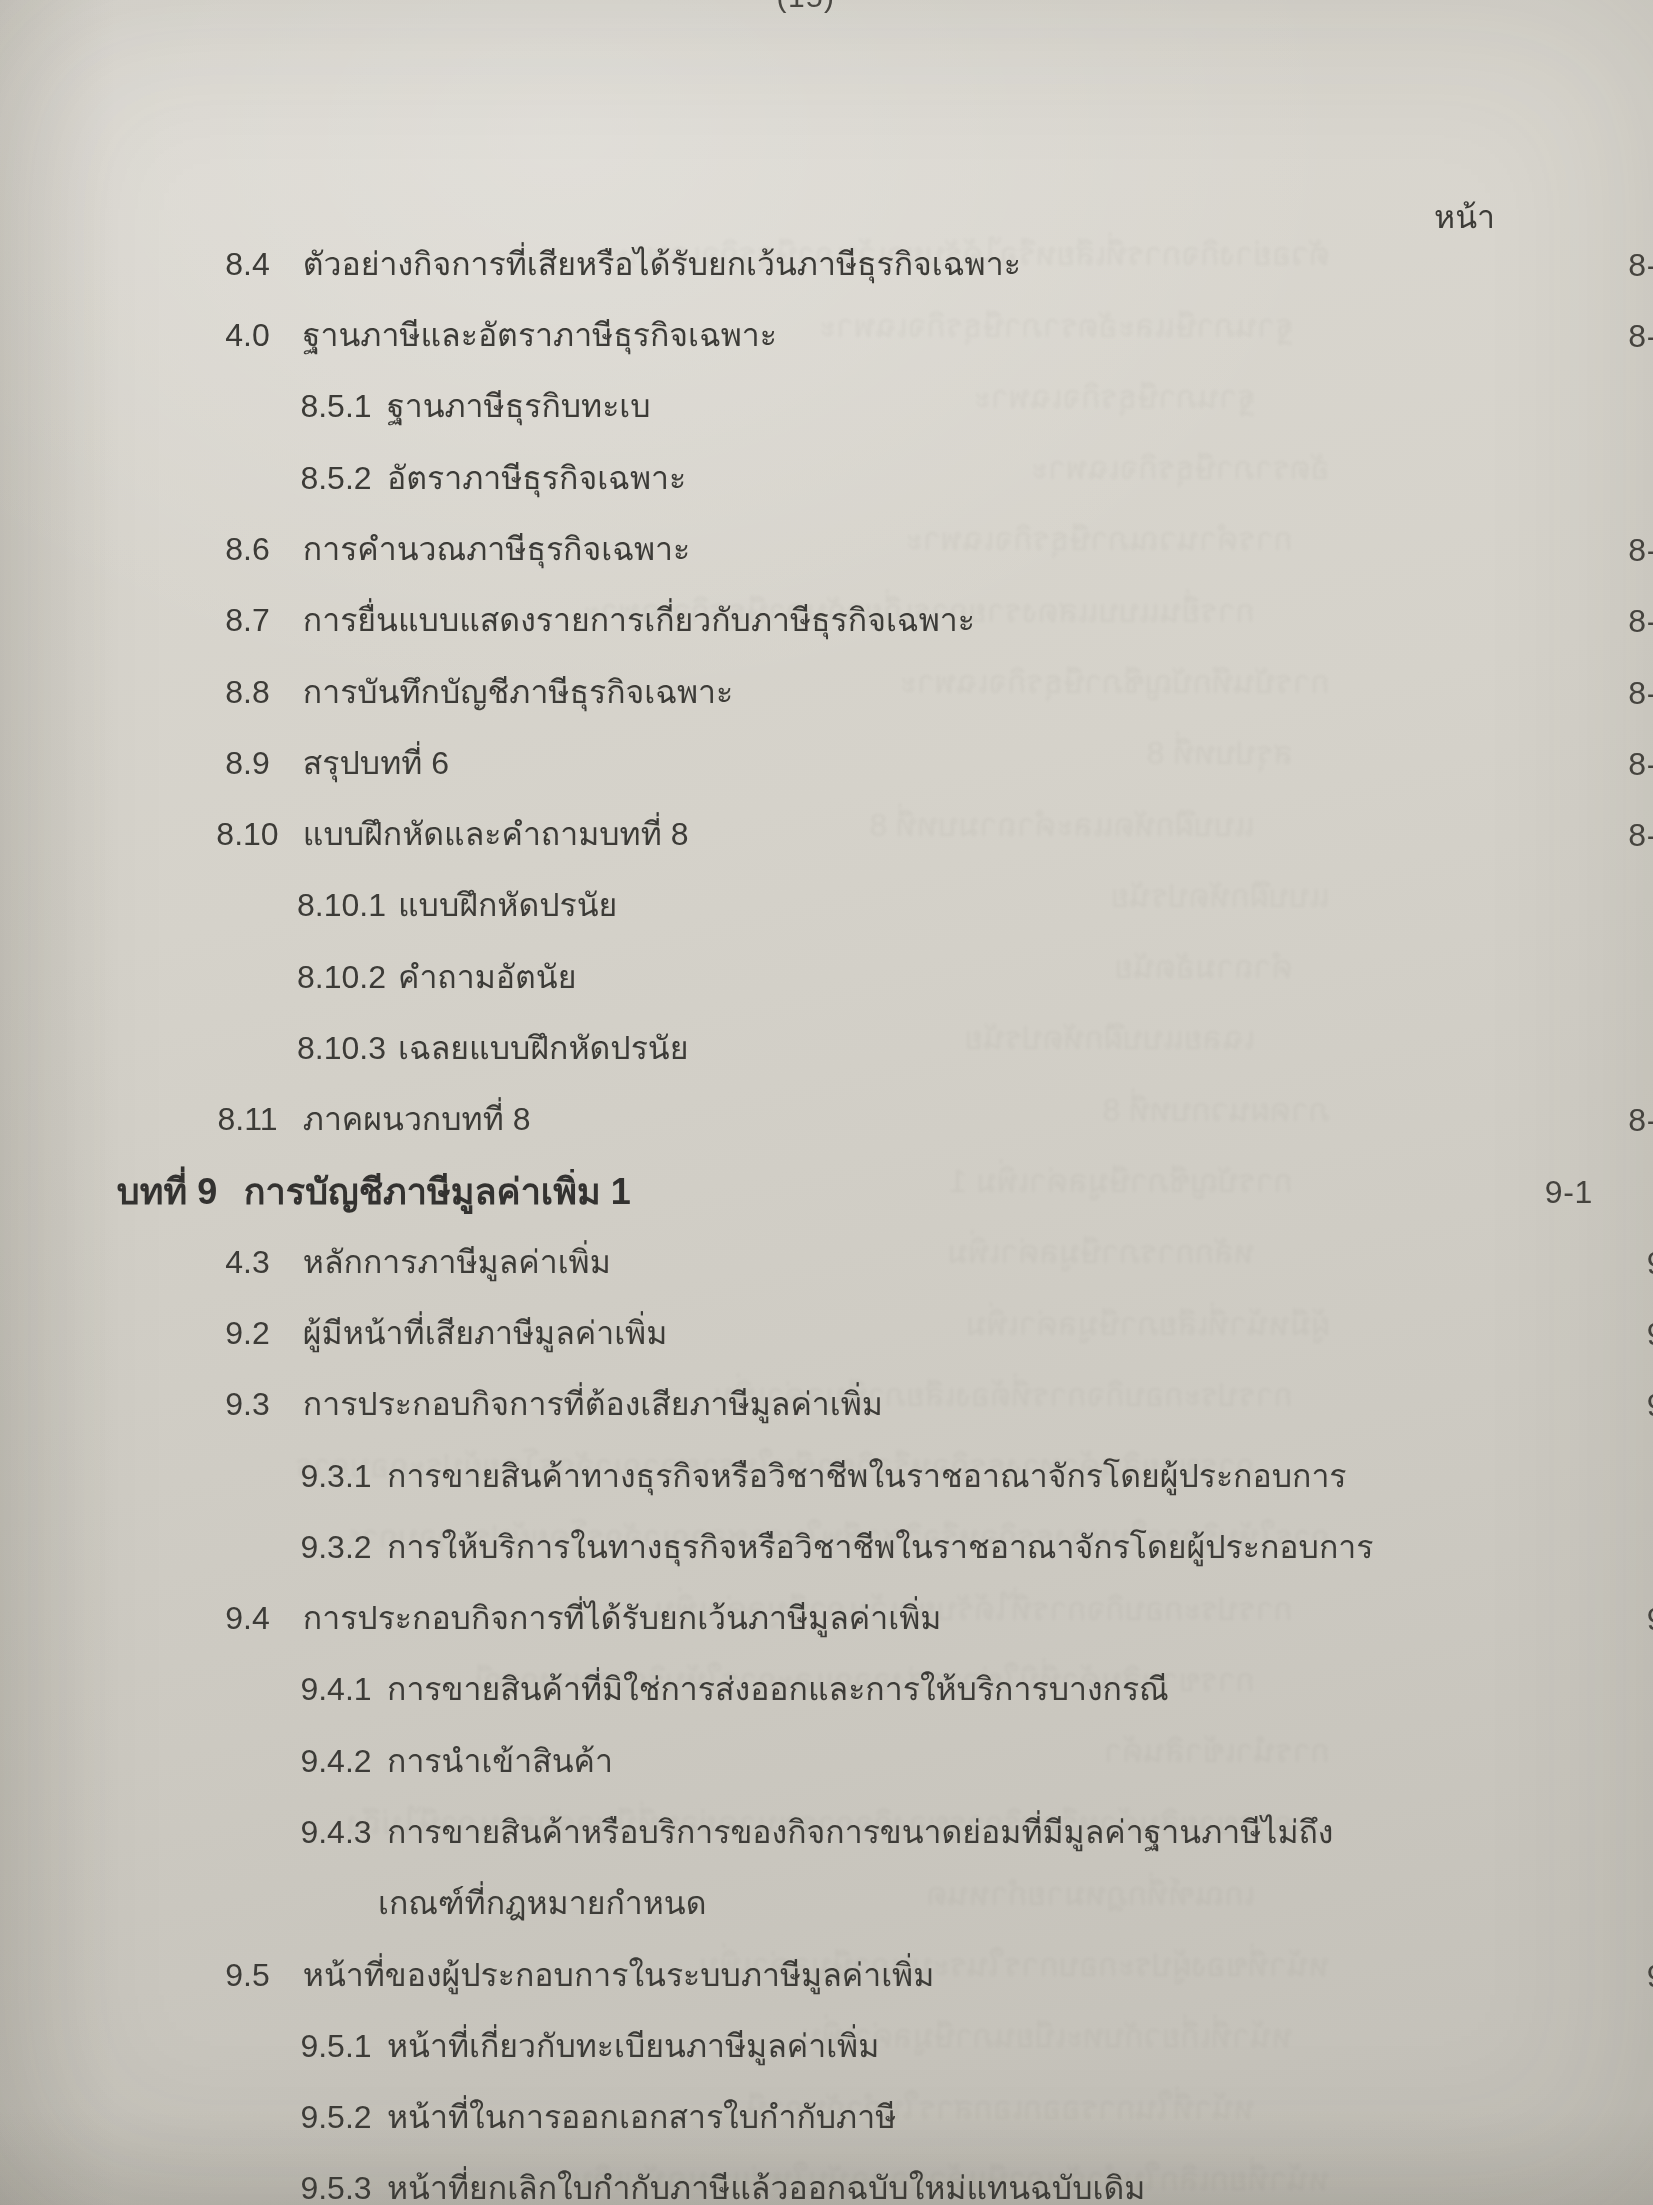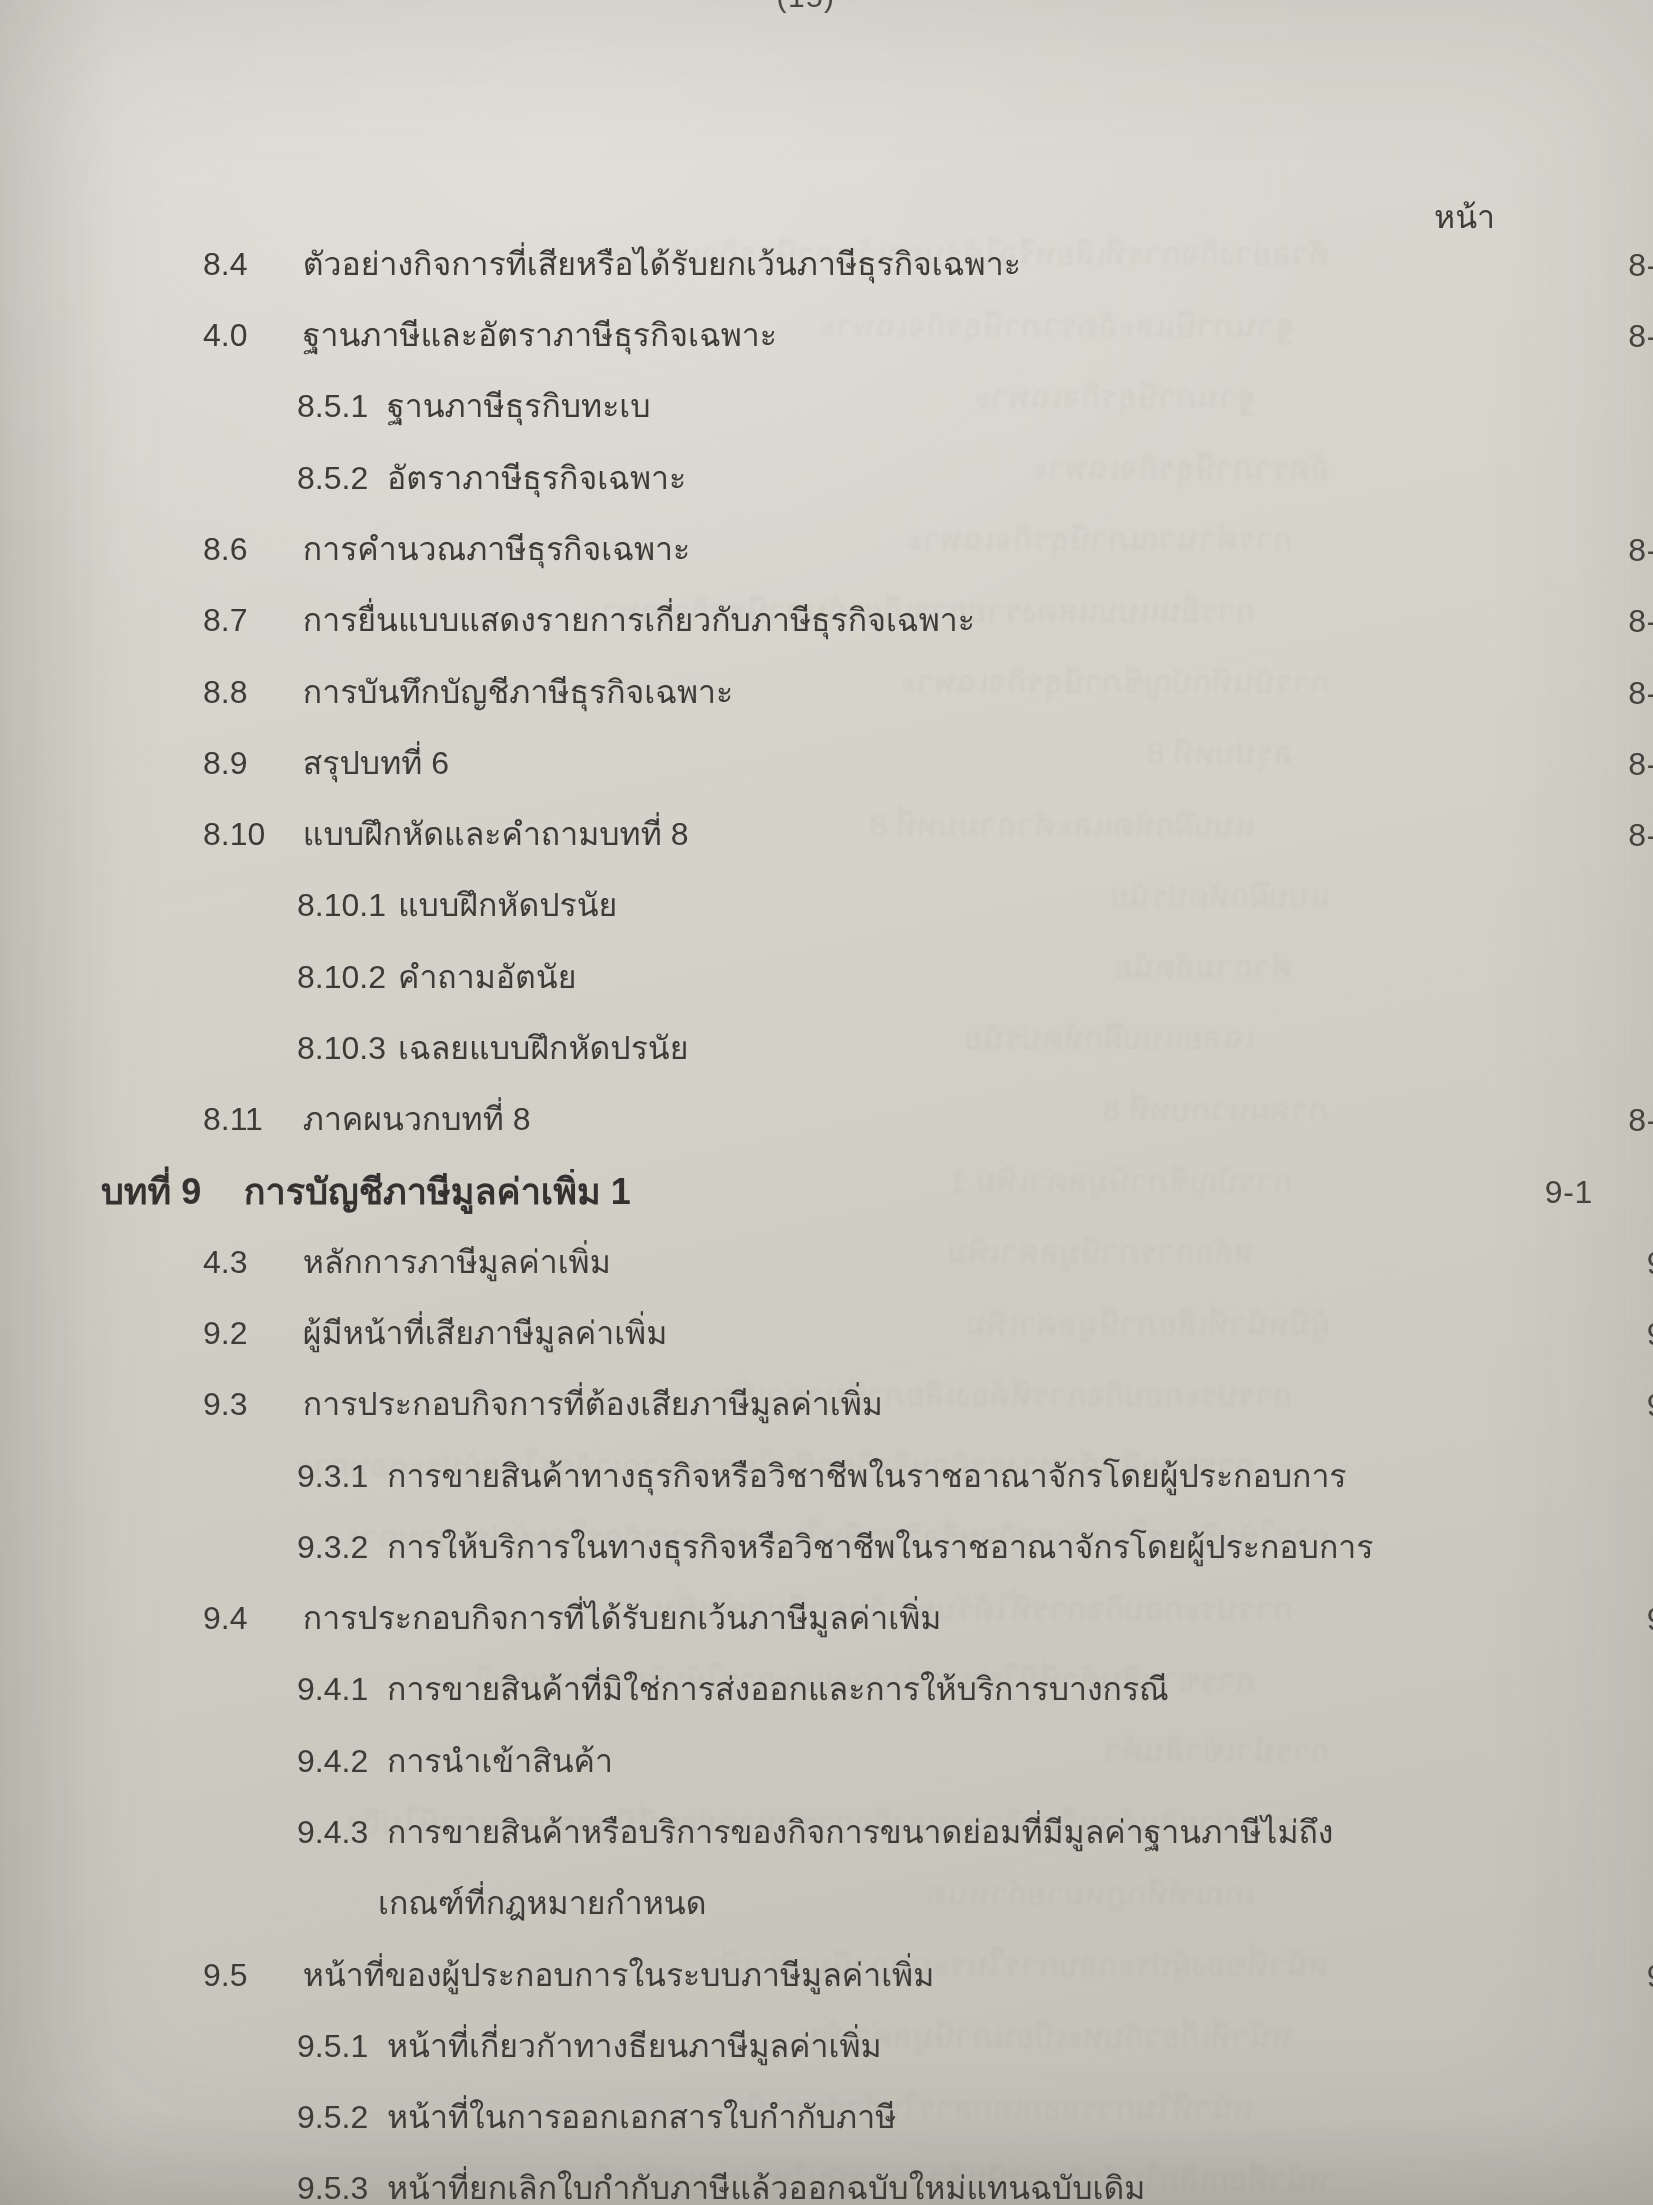--- a/index.html
+++ b/index.html
@@ -29,21 +29,21 @@
     text-align:center;font-size:43px;font-weight:bold;color:#343230;
   }
   .col-header{
     position:absolute;top:191px;right:159px;
     font-size:32px;color:#3c3b37;
   }
   .row{
     position:absolute;left:0;width:1654px;height:47px;
     font-size:32px;line-height:45px;white-space:nowrap;
   }
-  .row .num{display:inline-block;}
+  .row .num{display:inline-block;text-align:center;}
   .lvl-1{padding-left:203px;}
   .lvl-1 .num{min-width:89px;margin-right:10.8px;}
   .lvl-2{padding-left:297px;}
   .lvl-2 .num{min-width:78px;margin-right:12px;}
   .lvl-chapter{padding-left:101px;font-weight:bold;font-size:36px;color:#333230;}
   .lvl-chapter .num{min-width:132px;margin-right:10.8px;}
   .lvl-cont{padding-left:378px;}
   .row .label{display:inline-block;max-width:1027px;overflow:hidden;vertical-align:top;}
   .row .page{
     position:absolute;right:162px;top:1.4px;
@@ -114,18 +114,18 @@
       <div class="row lvl-1" style="top: 1311px;"><span class="num">9.2</span><span class="label">ผู้มีหน้าที่เสียภาษีมูลค่าเพิ่ม</span><span class="page">9-3</span></div>
       <div class="row lvl-1" style="top: 1382px;"><span class="num">9.3</span><span class="label">การประกอบกิจการที่ต้องเสียภาษีมูลค่าเพิ่ม</span><span class="page">9-5</span></div>
       <div class="row lvl-2" style="top: 1454px;"><span class="num">9.3.1</span><span class="label">การขายสินค้าทางธุรกิจหรือวิชาชีพในราชอาณาจักรโดยผู้ประกอบการ</span></div>
       <div class="row lvl-2" style="top: 1525px;"><span class="num">9.3.2</span><span class="label">การให้บริการในทางธุรกิจหรือวิชาชีพในราชอาณาจักรโดยผู้ประกอบการ</span></div>
       <div class="row lvl-1" style="top: 1596px;"><span class="num">9.4</span><span class="label">การประกอบกิจการที่ได้รับยกเว้นภาษีมูลค่าเพิ่ม</span><span class="page">9-6</span></div>
       <div class="row lvl-2" style="top: 1667px;"><span class="num">9.4.1</span><span class="label">การขายสินค้าที่มิใช่การส่งออกและการให้บริการบางกรณี</span></div>
       <div class="row lvl-2" style="top: 1739px;"><span class="num">9.4.2</span><span class="label">การนำเข้าสินค้า</span></div>
       <div class="row lvl-2" style="top: 1810px;"><span class="num">9.4.3</span><span class="label">การขายสินค้าหรือบริการของกิจการขนาดย่อมที่มีมูลค่าฐานภาษีไม่ถึง</span></div>
       <div class="row lvl-cont" style="top: 1881px;"><span class="label">เกณฑ์ที่กฎหมายกำหนด</span></div>
       <div class="row lvl-1" style="top: 1953px;"><span class="num">9.5</span><span class="label">หน้าที่ของผู้ประกอบการในระบบภาษีมูลค่าเพิ่ม</span><span class="page">9-9</span></div>
-      <div class="row lvl-2" style="top: 2024px;"><span class="num">9.5.1</span><span class="label">หน้าที่เกี่ยวกัาทางธียนภาษีมูลค่าเพิ่ม</span></div>
+      <div class="row lvl-2" style="top: 2024px;"><span class="num">9.5.1</span><span class="label">หน้าที่เกี่ยวกับทะเบียนภาษีมูลค่าเพิ่ม</span></div>
       <div class="row lvl-2" style="top: 2095px;"><span class="num">9.5.2</span><span class="label">หน้าที่ในการออกเอกสารใบกำกับภาษี</span></div>
       <div class="row lvl-2" style="top: 2166px;"><span class="num">9.5.3</span><span class="label">หน้าที่ยกเลิกใบกำกับภาษีแล้วออกฉบับใหม่แทนฉบับเดิม</span></div>
     </div>
 </div>
 
 
 </body></html>

